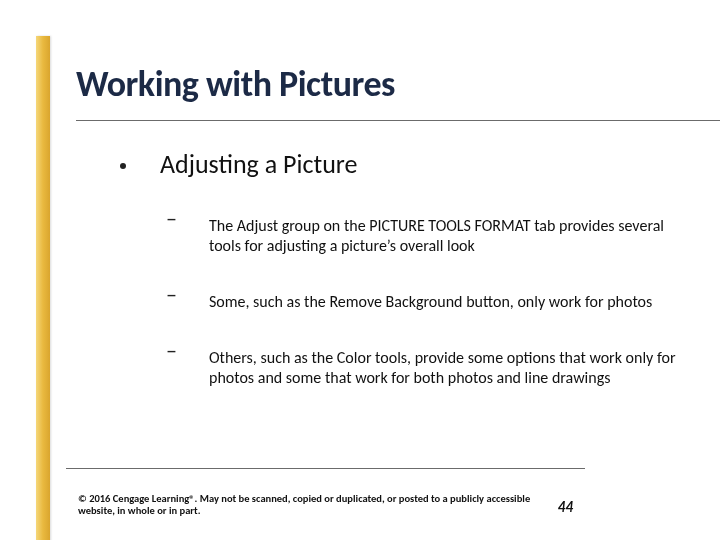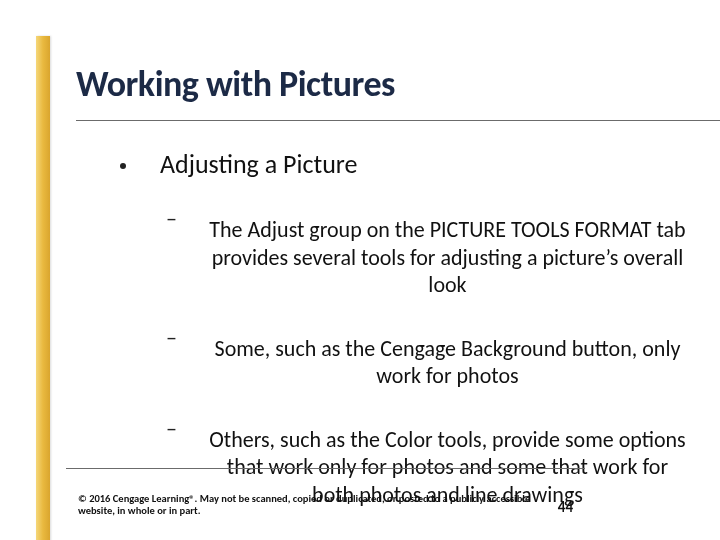--- a/index.html
+++ b/index.html
@@ -72,24 +72,23 @@
     margin-bottom: 6px;
   }
   .dash {
     font-size: 22px;
     line-height: 1.25;
     color: #222;
     flex: 0 0 auto;
     margin-top: 1px;
   }
   .level2-text {
-    font-size: 22px;
+    font-size: 16px;
     line-height: 1.25;
     max-width: 600px;
-    text-align: center;
   }
   .footer {
     position: absolute;
     left: 0;
     bottom: 0;
     width: 588px;
     padding: 0 27px 10px 18px;
   }
   .footer-rule {
     border: none;
@@ -106,20 +105,21 @@
     font-weight: 700;
     line-height: 1.2;
     max-width: 630px;
     color: #111;
   }
   .page-num {
     font-size: 15px;
     font-weight: 700;
     color: #111;
     padding-bottom: 2px;
+    font-style: italic;
   }
 </style>
 </head>
 <body>
 
 <div class="side-bar"></div>
 
 <div class="content">
   <div class="title">Working with Pictures</div>
   <hr class="title-rule">
@@ -130,21 +130,21 @@
       <div class="level1-text">Adjusting a Picture</div>
     </div>
 
     <div class="level2">
       <div class="level2-row">
         <div class="dash">–</div>
         <div class="level2-text">The Adjust group on the PICTURE TOOLS FORMAT tab provides several tools for adjusting a picture’s overall look</div>
       </div>
       <div class="level2-row">
         <div class="dash">–</div>
-        <div class="level2-text">Some, such as the Cengage Background button, only work for photos</div>
+        <div class="level2-text">Some, such as the Remove Background button, only work for photos</div>
       </div>
       <div class="level2-row">
         <div class="dash">–</div>
         <div class="level2-text">Others, such as the Color tools, provide some options that work only for photos and some that work for both photos and line drawings</div>
       </div>
     </div>
   </div>
 </div>
 
 <div class="footer">

